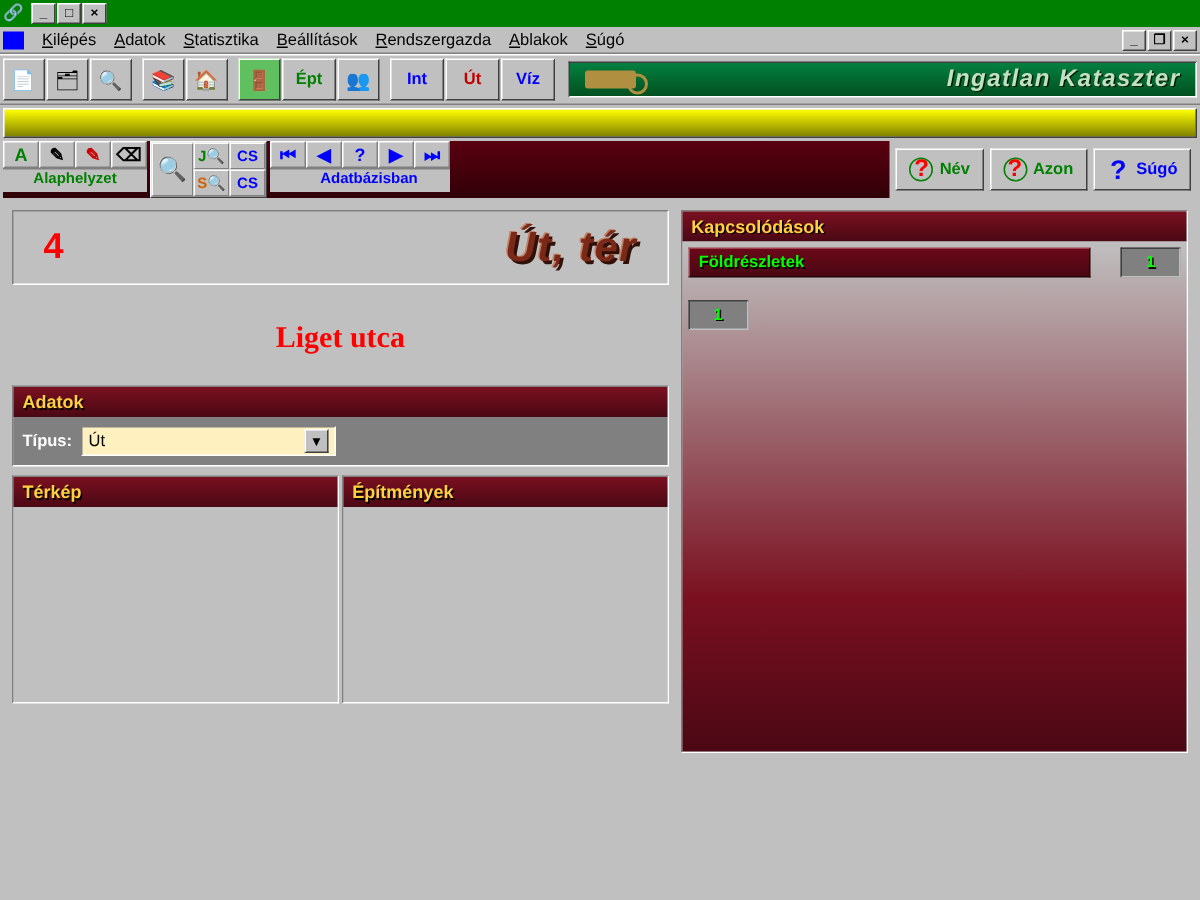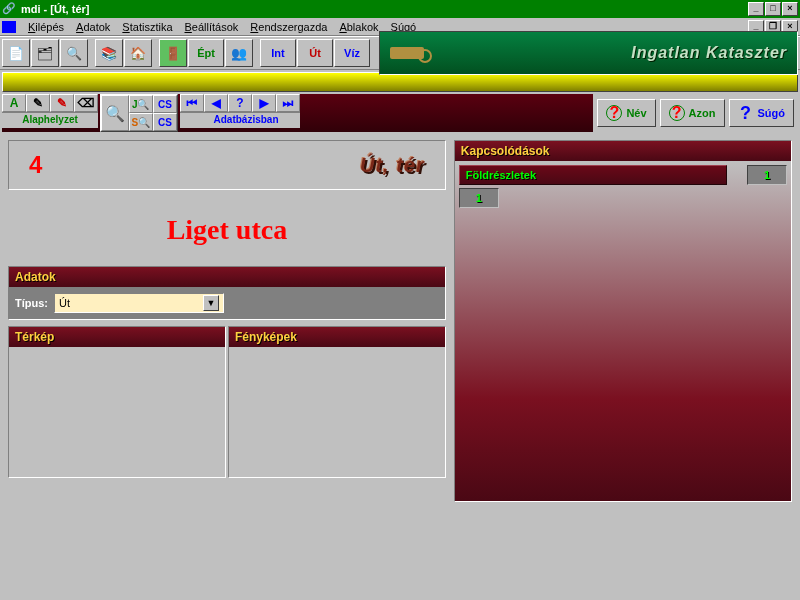--- a/index.html
+++ b/index.html
@@ -17,21 +17,21 @@
 .menubar .mdi-icon { width: 14px; height: 12px; background: #00f; margin-right: 6px; }
 .menuitem { padding: 1px 6px; cursor: pointer; }
 .menuitem u { text-decoration: underline; }
 .menubar .right { margin-left: auto; display: flex; gap: 1px; }
 
 
 .toolbar { height: 34px; background: #c0c0c0; display: flex; align-items: center; padding: 2px; border-top: 1px solid #fff; border-bottom: 1px solid #808080; }
 .tbtn { width: 28px; height: 28px; background: #c0c0c0; border: 1px solid; border-color: #fff #404040 #404040 #fff; margin-right: 1px; display: flex; align-items: center; justify-content: center; cursor: pointer; font-size: 13px; }
 .tbtn.wide { width: 36px; font-weight: bold; font-size: 11px; }
 .tsep { width: 6px; }
-.toolbar-banner { flex: 1; height: 44px; margin-left: 8px; background: linear-gradient(#048040,#025020); border: 1px solid; border-color: #404040 #fff #fff #404040; display: flex; align-items: center; justify-content: flex-end; padding-right: 10px; }
+.toolbar-banner { flex: 1; height: 24px; margin-left: 8px; background: linear-gradient(#048040,#025020); border: 1px solid; border-color: #404040 #fff #fff #404040; display: flex; align-items: center; justify-content: flex-end; padding-right: 10px; }
 .toolbar-banner .brand { color: #c4e0c4; font-size: 16px; font-weight: bold; font-style: italic; letter-spacing: 1px; text-shadow: 1px 1px 0 #002000; }
 .key { width: 34px; height: 12px; background: #b09040; border-radius: 2px; margin-right: auto; margin-left: 10px; position: relative; }
 .key::after { content: ""; position: absolute; right: -8px; top: 2px; width: 10px; height: 10px; border: 2px solid #b09040; border-radius: 50%; }
 
 
 .yellowbar { height: 20px; background: linear-gradient(#ffff00, #808000); border: 1px solid; border-color: #fff #404040 #404040 #fff; margin: 2px; }
 
 
 .navrow { height: 38px; background: linear-gradient(#5a0010, #300008); display: flex; align-items: flex-start; margin: 2px; padding: 0; }
 .navgroup { display: flex; background: #c0c0c0; border: 1px solid; border-color: #fff #404040 #404040 #fff; }
@@ -48,54 +48,53 @@
 .rbtn span.lbl { color: #008000; }
 .rbtn.help span.lbl { color: #0000ff; }
 
 
 .content { display: flex; gap: 8px; padding: 6px 8px; }
 .leftcol { width: 466px; }
 .rightcol { width: 360px; }
 
 .headerbox { height: 50px; background: #c0c0c0; border: 1px solid; border-color: #808080 #fff #fff #808080; display: flex; align-items: center; padding: 0 20px; }
 .headerbox .num { color: #ff0000; font-size: 24px; font-weight: bold; }
-.headerbox .uttitle { margin-left: auto; font-size: 20px; font-weight: bold; font-style: italic; color: #7a2818; text-shadow: 2px 2px 0 #301008, -1px -1px 0 #c08060; letter-spacing: 1px; }
-
-.streetname { text-align: center; color: #ff0000; font-size: 28px; font-weight: bold; font-family: Georgia, serif; padding: 24px 0 20px; }
+.headerbox .uttitle { margin-left: auto; font-size: 28px; font-weight: bold; font-style: italic; color: #7a2818; text-shadow: 2px 2px 0 #301008, -1px -1px 0 #c08060; letter-spacing: 1px; }
+
+.streetname { text-align: center; color: #ff0000; font-size: 20px; font-weight: bold; font-family: Georgia, serif; padding: 24px 0 20px; }
 
 .panel { border: 1px solid; border-color: #808080 #fff #fff #808080; margin-bottom: 6px; }
 .panel-hdr { background: linear-gradient(#7a1020, #4a0814); color: #ffd040; font-weight: bold; padding: 3px 6px; text-shadow: 1px 1px 0 #000; font-size: 12px; }
 .panel-body { background: #808080; padding: 6px; }
 .panel-body.light { background: #c0c0c0; min-height: 130px; }
 
 .formrow { display: flex; align-items: center; gap: 6px; }
 .formrow label { color: #fff; font-weight: bold; text-align: right; }
 .select { width: 170px; height: 20px; background: #fff0c0; border: 1px solid; border-color: #808080 #fff #fff #808080; display: flex; align-items: center; padding: 0 4px; cursor: pointer; }
 .select .arrow { margin-left: auto; width: 16px; height: 16px; background: #c0c0c0; border: 1px solid; border-color: #fff #404040 #404040 #fff; text-align: center; font-size: 9px; line-height: 14px; }
 
 .twopanels { display: flex; gap: 2px; }
 .twopanels .panel { flex: 1; }
 
 
 .relpanel { border: 1px solid; border-color: #808080 #fff #fff #808080; }
 .relbody { background: linear-gradient(#c0c0c0 0%, #7a1020 70%, #4a0814 100%); min-height: 340px; padding: 4px; }
-.relrow { display: flex; align-items: center; gap: 20px; margin-bottom: 3px; }
+.relrow { display: flex; align-items: center; gap: 20px; margin-bottom: 15px; }
 .relbtn { flex: 1; height: 20px; background: linear-gradient(#6a0818,#4a0814); border: 1px solid; border-color: #a04050 #200408 #200408 #a04050; color: #00ff00; font-weight: bold; padding: 0 6px; display: flex; align-items: center; cursor: pointer; text-shadow: 1px 1px 0 #000; }
 .relcount { width: 40px; height: 20px; background: #808080; border: 1px solid; border-color: #404040 #c0c0c0 #c0c0c0 #404040; color: #00ff00; font-weight: bold; display: flex; align-items: center; justify-content: center; text-shadow: 1px 1px 0 #000; }
 
 .green { color: #008000; }
 .blue { color: #0000ff; text-align: center; }
 .red { color: #c00000; }
 </style>
 </head>
 <body>
 
 <div class="titlebar">
   <span class="icon">🔗</span>
-  <span class="title">mdi - [Út, tér]</span>
   <div class="winbtns">
     <div class="winbtn">_</div>
     <div class="winbtn">□</div>
     <div class="winbtn">×</div>
   </div>
 </div>
 
 <div class="menubar">
   <span class="mdi-icon"></span>
   <span class="menuitem"><u>K</u><span>ilépés</span></span>
@@ -203,21 +202,21 @@
         </div>
       </div>
     </div>
 
     <div class="twopanels">
       <div class="panel">
         <div class="panel-hdr">Térkép</div>
         <div class="panel-body light"></div>
       </div>
       <div class="panel">
-        <div class="panel-hdr">Fényképek</div>
+        <div class="panel-hdr">Építmények</div>
         <div class="panel-body light"></div>
       </div>
     </div>
   </div>
 
   <div class="rightcol">
     <div class="relpanel">
       <div class="panel-hdr">Kapcsolódások</div>
       <div class="relbody">
         <div class="relrow">

